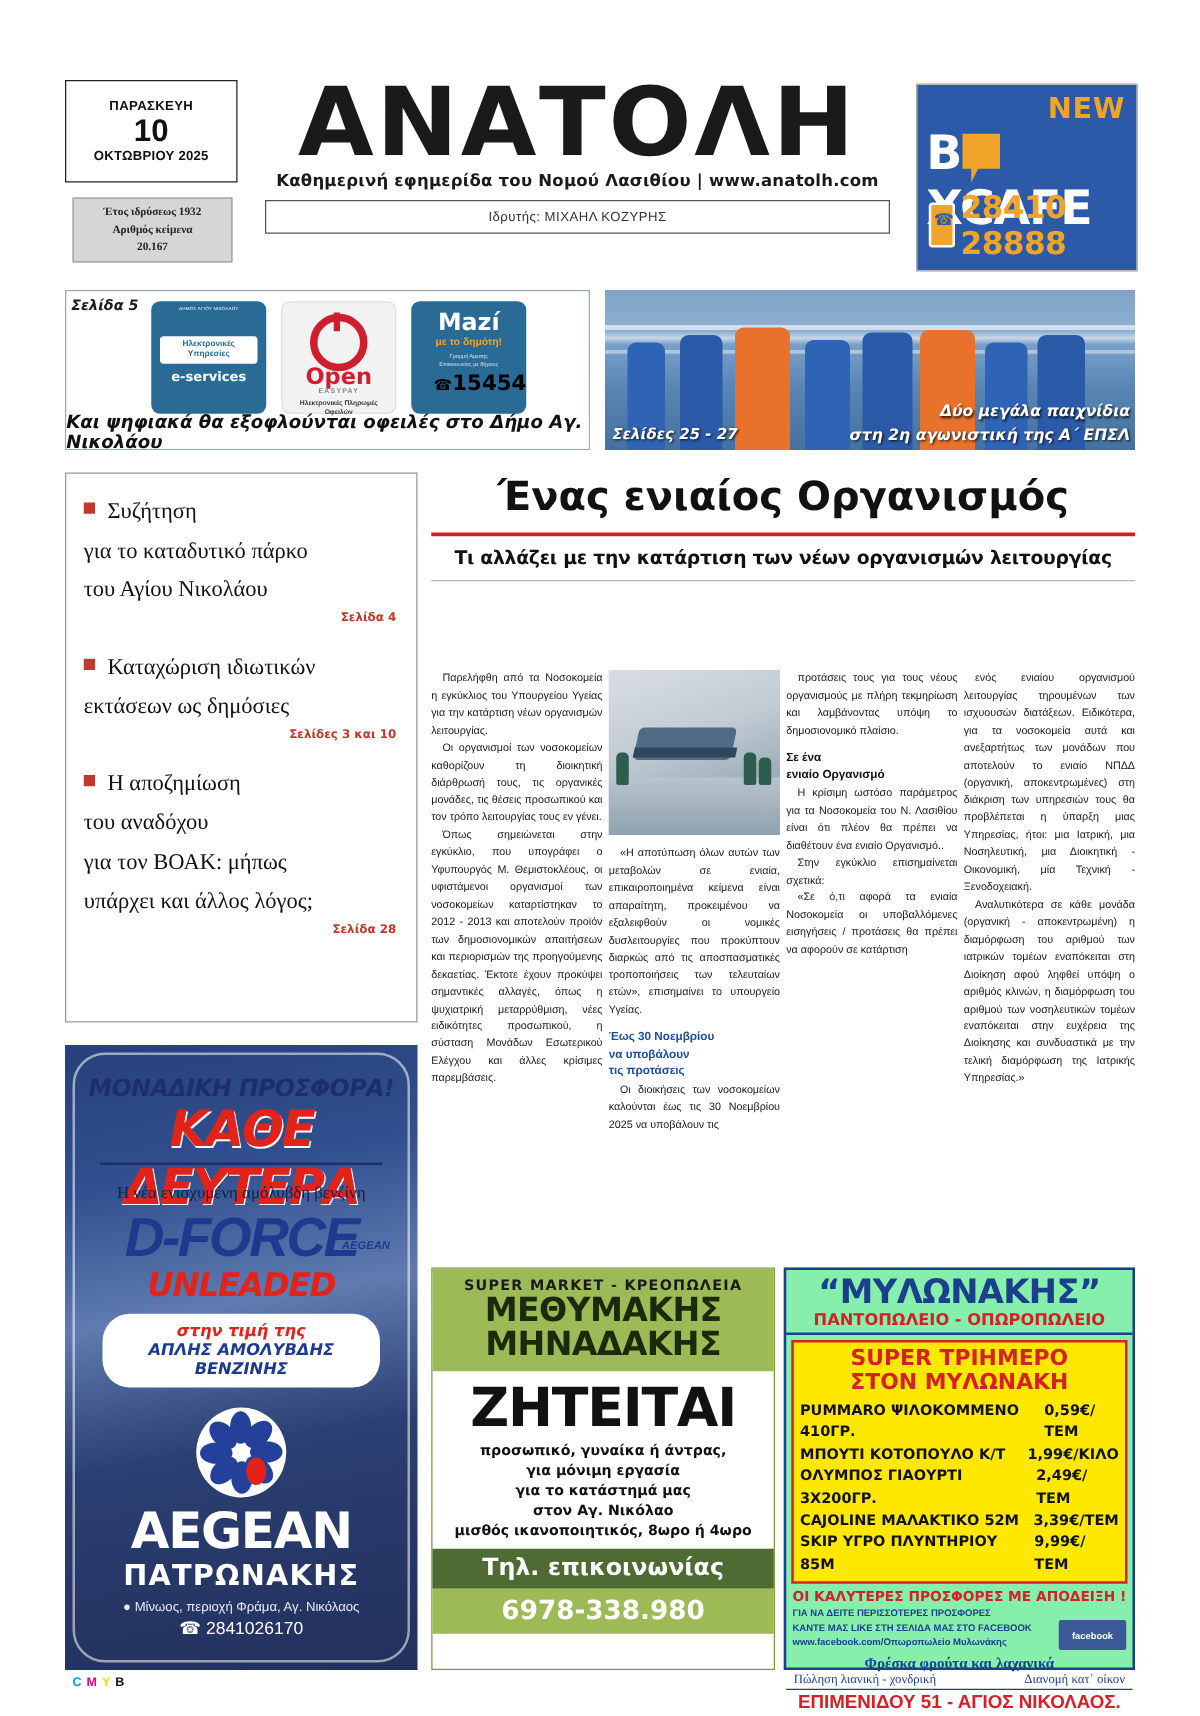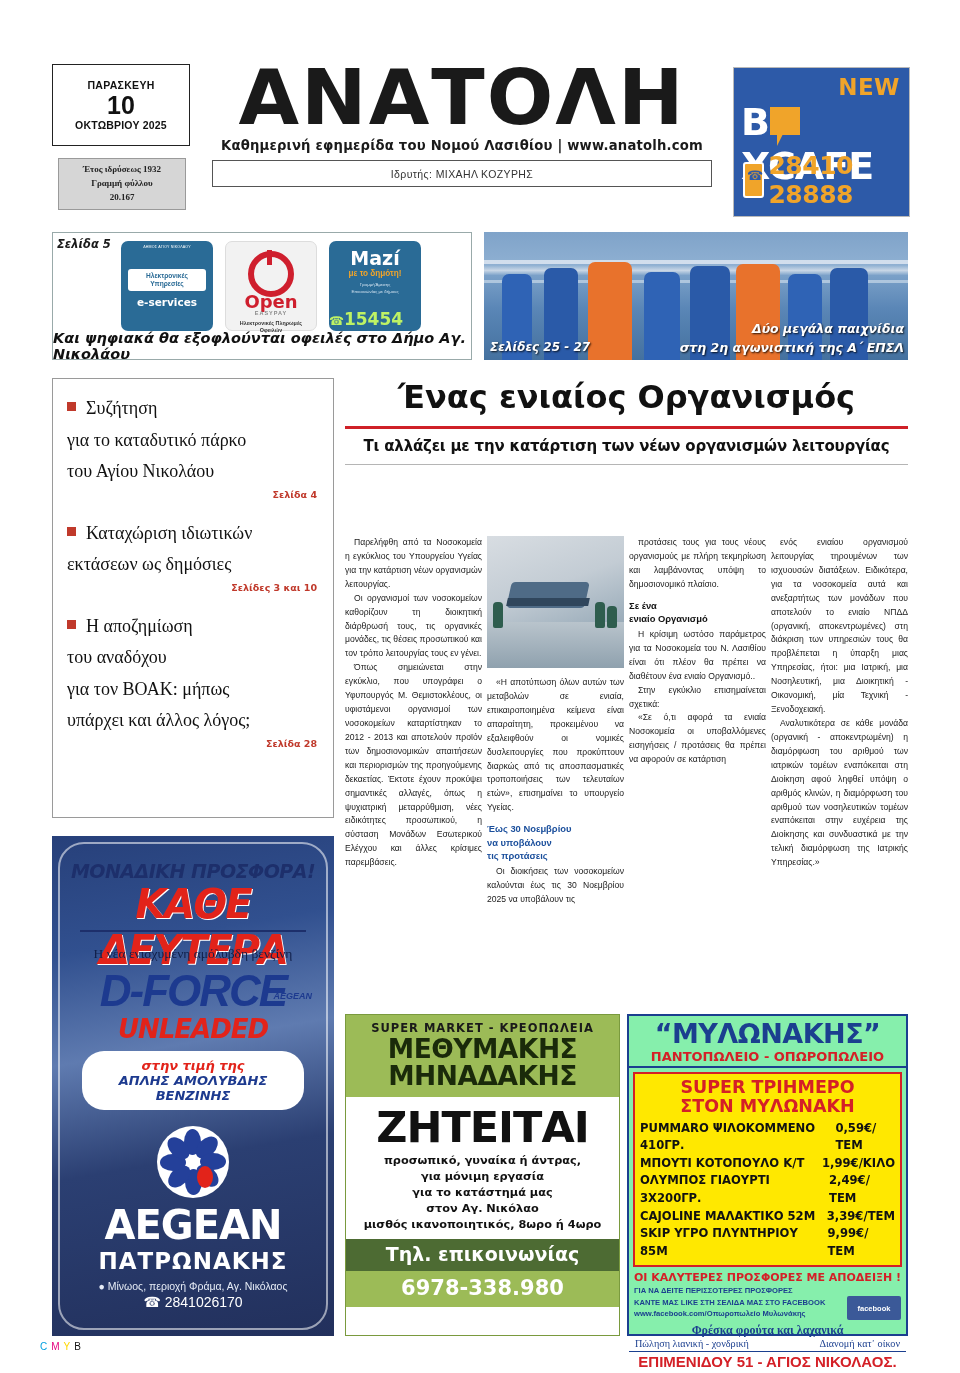--- a/index.html
+++ b/index.html
@@ -51,21 +51,21 @@
   .t2-ring{width:34px;height:34px;border:6px solid #cf1f2e;border-radius:50%;margin:9px auto 0;position:relative;}
   .t2-ring:after{content:"";position:absolute;left:13px;top:-7px;width:5px;height:15px;background:#cf1f2e;}
   .t2-open{text-align:center;font-size:18px;font-weight:bold;color:#cf1f2e;line-height:.9;margin-top:-3px;
     font-family:"DejaVu Sans",sans-serif;}
   .t2-easy{text-align:center;font-size:5.5px;color:#888;letter-spacing:1px;font-weight:bold;}
   .t2-cap{text-align:center;font-size:5.4px;font-weight:bold;color:#333;line-height:1.35;margin-top:4px;}
   .tile3{left:276px;width:92px;height:90px;background:#2a6b96;}
   .t3-mazi{text-align:center;color:#fff;font-size:19px;font-weight:bold;margin-top:6px;font-family:"DejaVu Sans",sans-serif;}
   .t3-sub{text-align:center;color:#f0a42a;font-size:8.2px;font-weight:bold;}
   .t3-small{text-align:center;color:#cfe0ee;font-size:4.4px;line-height:1.5;margin-top:4px;}
-  .t3-tel{text-align:left;color:#bef264;font-size:17px;font-weight:bold;margin-top:14px;font-family:"DejaVu Sans",sans-serif;}
+  .t3-tel{text-align:right;color:#000000;font-size:17px;font-weight:bold;margin-top:2px;font-family:"DejaVu Sans",sans-serif;}
   .eserv-strip{position:absolute;left:0;right:0;bottom:0;height:26px;background:#fff;display:flex;align-items:center;justify-content:center;}
   .eserv-strip span{font-weight:bold;font-size:14.5px;font-style:italic;color:#111;font-family:"DejaVu Sans",sans-serif;}
 
   
   .sportsphoto{position:absolute;left:484px;top:232px;width:424px;height:128px;overflow:hidden;background:#3f6fae;}
   .sp-bg{position:absolute;inset:0;background:
      linear-gradient(180deg,#7fa3c9 0%,#8fb0d2 26%,#c9d7e6 30%,#7aa0c8 34%,#5a86b6 60%,#44719f 100%);}
   .sp-rail{position:absolute;left:0;right:0;top:28px;height:4px;background:#e8eef5;opacity:.75;}
   .sp-rail2{position:absolute;left:0;right:0;top:48px;height:3px;background:#d6e2ee;opacity:.6;}
   .sp-p{position:absolute;bottom:0;border-radius:7px 7px 0 0;}
@@ -104,21 +104,21 @@
   .ae-pill .p2{color:#1d3a8f;font-weight:bold;font-size:13px;font-style:italic;font-family:"DejaVu Sans",sans-serif;}
   .ae-logo{position:absolute;left:0;right:0;top:290px;text-align:center;}
   .ae-flower{width:72px;height:72px;border-radius:50%;background:#fff;margin:0 auto;position:relative;}
   .ae-pet{position:absolute;width:17px;height:26px;background:#24409a;border-radius:50%;left:27px;top:3px;
     transform-origin:9px 33px;}
   .ae-drop{position:absolute;width:16px;height:22px;background:#e2231a;border-radius:50% 50% 50% 50%;left:40px;top:40px;}
   .ae-name{font-weight:bold;font-size:40px;color:#fff;letter-spacing:-1px;font-family:"DejaVu Sans",sans-serif;margin-top:4px;}
   .ae-patr{font-weight:bold;font-size:23px;color:#fff;letter-spacing:1px;font-family:"DejaVu Sans",sans-serif;}
   .ae-addr{color:#e6ecf6;font-size:10.5px;margin-top:6px;}
   .ae-tel{color:#fff;font-size:14px;margin-top:2px;}
-  .cmyk{position:absolute;left:40px;top:1341px;font-size:10px;font-weight:normal;letter-spacing:4px;}
+  .cmyk{position:absolute;left:58px;top:1341px;font-size:10px;font-weight:bold;letter-spacing:4px;}
   .cmyk i{font-style:normal;}
 
   
   .main{position:absolute;left:345px;top:378px;width:563px;}
   .head1{font-family:"DejaVu Sans",sans-serif;font-weight:bold;font-size:32px;line-height:1.22;color:#111;text-align:center;}
   .redrule{height:3px;background:#cf2027;margin:9px 0 8px;}
   .head2{font-family:"DejaVu Sans",sans-serif;font-weight:bold;font-size:15px;color:#111;text-align:center;letter-spacing:-.2px;}
   .grayrule{height:1px;background:#b5b5b5;margin:9px 0 8px;}
 
   .cols{position:absolute;left:345px;top:536px;width:563px;height:470px;}
@@ -179,21 +179,21 @@
 <div class="page">
 
   <div class="masthead">
     <div class="date-box">
       <div class="date-dow">ΠΑΡΑΣΚΕΥΗ</div>
       <div class="date-day">10</div>
       <div class="date-my">ΟΚΤΩΒΡΙΟΥ 2025</div>
     </div>
     <div class="found-box">
       <div>Έτος ιδρύσεως 1932</div>
-      <div>Γραμμή φύλλου</div>
+      <div>Αριθμός κείμενα</div>
       <div>20.167</div>
     </div>
     <div class="logo-wrap">
       <div class="logo">ΑΝΑΤΟΛΗ</div>
       <div class="logo-sub">Καθημερινή εφημερίδα του Νομού Λασιθίου |  www.anatolh.com</div>
       <div class="founder-box">Ιδρυτής: ΜΙΧΑΗΛ ΚΟΖΥΡΗΣ</div>
     </div>
 
     <div class="boxcafe">
       <div class="bc-new">NEW</div>

